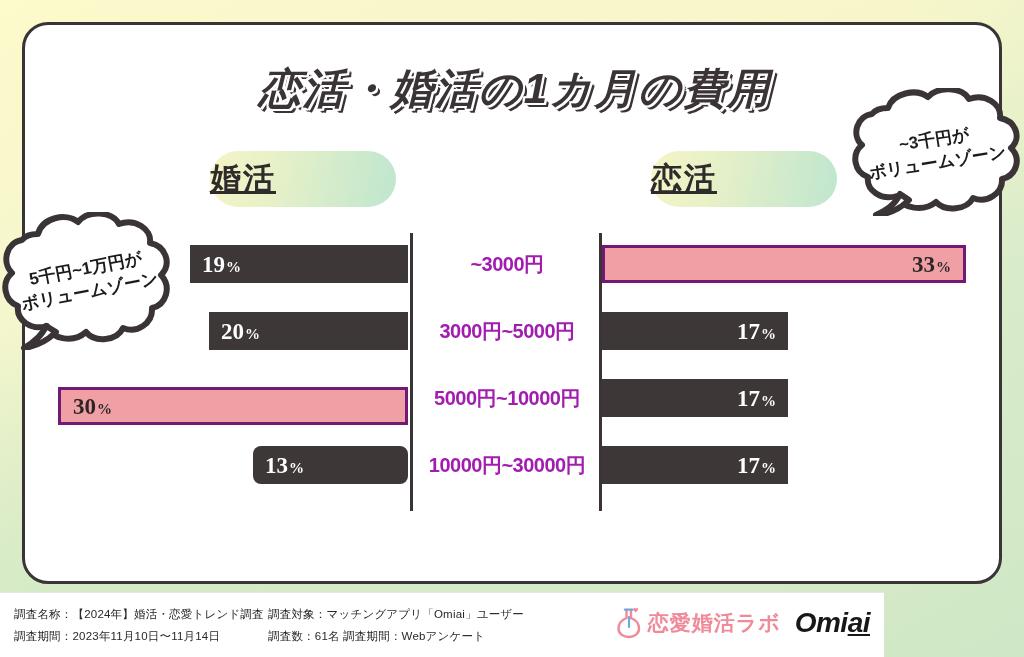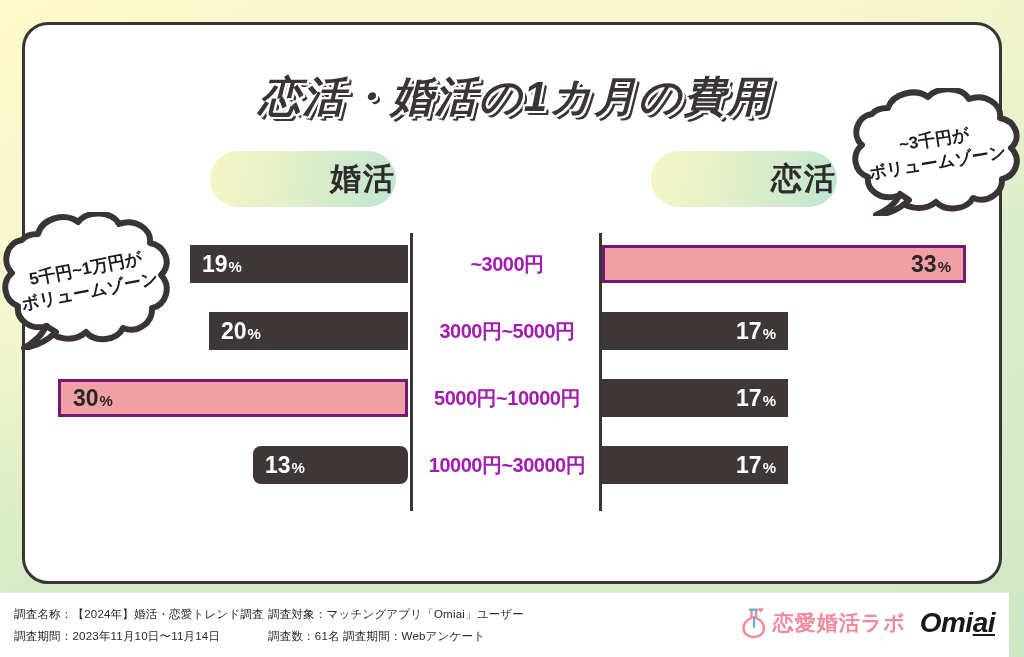--- a/index.html
+++ b/index.html
@@ -16,35 +16,35 @@
       linear-gradient(150deg,#fdfacb 0%,#f4f6cd 28%,#dcedcb 60%,#cfe7c6 100%);
   }
   
   #card{
     position:absolute;left:22px;top:22px;width:980px;height:562px;
     background:#ffffff;border:3px solid #3b3436;border-radius:26px;
     box-sizing:border-box;overflow:visible;
   }
   
   #title{
-    position:absolute;left:0;top:44px;width:980px;text-align:center;
+    position:absolute;left:0;top:36px;width:980px;text-align:center;
     font-size:42px;font-weight:bold;font-style:italic;letter-spacing:2px;
     color:#3b3436;
     text-shadow:
       2px 0 0 #fff,-2px 0 0 #fff,0 2px 0 #fff,0 -2px 0 #fff,
       2px 2px 0 #fff,-2px -2px 0 #fff,2px -2px 0 #fff,-2px 2px 0 #fff,
       4px 4px 0 #3b3436, 3px 3px 0 #3b3436;
     white-space:nowrap;
   }
   
   .pill{
     position:absolute;top:126px;width:186px;height:56px;border-radius:30px;
     background:linear-gradient(100deg,#f6f5c6 0%,#e5f0c8 38%,#bfe6cf 100%);
-    display:flex;align-items:center;justify-content:flex-end;
-    font-size:31px;font-weight:bold;color:#2f2b2c;letter-spacing:2px;
+    display:flex;align-items:center;justify-content:flex-start;
+    font-size:31px;font-weight:bold;color:#2f2b2c;letter-spacing:2px;text-decoration:underline;
   }
   #pill-konkatsu{left:185px;}
   #pill-renkatsu{left:626px;}
   
   #chart{position:absolute;left:0;top:0;width:980px;height:562px;}
   .axis{position:absolute;width:3px;background:#3b3436;top:208px;height:278px;}
   #axis-left{left:385px;}
   #axis-right{left:574px;}
 
   .row{position:absolute;height:62px;width:980px;}
@@ -55,40 +55,40 @@
     white-space:nowrap;
   }
   .bar{
     position:absolute;top:12px;height:38px;box-sizing:border-box;
     display:flex;align-items:center;
   }
   .bar.left{right:597px;justify-content:flex-start;padding-left:12px;}
   .bar.right{left:577px;justify-content:flex-end;padding-right:12px;}
   .bar.dark{background:#3e3738;color:#ffffff;}
   .bar.pink{background:#f0a0a4;border:3px solid #701a75;color:#2b2526;}
-  .val{font-size:23px;font-weight:bold;line-height:1;display:flex;align-items:baseline;}
+  .val{font-size:23px;font-weight:bold;line-height:1;display:flex;align-items:baseline;font-family:Liberation Serif, serif;}
   .val .pct{font-size:15px;font-weight:bold;margin-left:1px;}
 
   
   .bubble{position:absolute;}
   .bubble .btxt{
     position:absolute;left:0;top:0;width:100%;height:100%;
     display:flex;flex-direction:column;align-items:center;justify-content:center;
     font-size:17px;font-weight:bold;color:#1d1a1b;line-height:1.35;
     white-space:nowrap;
   }
   #bubble-left{left:2px;top:212px;width:172px;height:138px;}
   #bubble-left .btxt{transform:rotate(-11deg);}
   #bubble-right{left:848px;top:88px;width:176px;height:128px;}
   #bubble-right .btxt{transform:rotate(-9deg);}
   .bubble svg{position:absolute;left:0;top:0;}
 
   
   #footer{
-    position:absolute;left:0;top:592px;width:1009px;height:65px;
+    position:absolute;left:0;top:592px;width:884px;height:65px;
     background:#ffffff;border-top:1px solid #e6e6e6;
   }
   .foot-col{position:absolute;top:10px;font-size:11.5px;color:#2a2728;line-height:1.95;letter-spacing:0.2px;}
   #foot-col-1{left:14px;}
   #foot-col-2{left:268px;}
   #logos{position:absolute;right:14px;top:14px;display:flex;align-items:center;gap:14px;}
   #lab-logo{display:flex;align-items:center;gap:6px;}
   #lab-text{font-size:21px;font-weight:bold;color:#f08a9a;letter-spacing:1px;}
   #omiai-text{font-size:28px;font-weight:bold;color:#1a1718;letter-spacing:-0.5px;position:relative;font-style:italic;}
   #omiai-text .ul{text-decoration:underline;text-underline-offset:2px;}
@@ -139,21 +139,21 @@
         <div class="cat-label">3000円~5000円</div>
         <div class="bar right dark" style="width:186px;">
           <span class="val">
             <span>17</span>
               <span class="pct">%</span>
           </span>
         </div>
       </div>
 
       <div class="row" style="top:342px;">
-        <div class="bar left pink" style="width:350px;">
+        <div class="bar left pink" style="width:350px;margin-top:8px;">
           <span class="val">
             <span>30</span>
               <span class="pct">%</span>
           </span>
         </div>
         <div class="cat-label">5000円~10000円</div>
         <div class="bar right dark" style="width:186px;">
           <span class="val">
             <span>17</span>
               <span class="pct">%</span>

